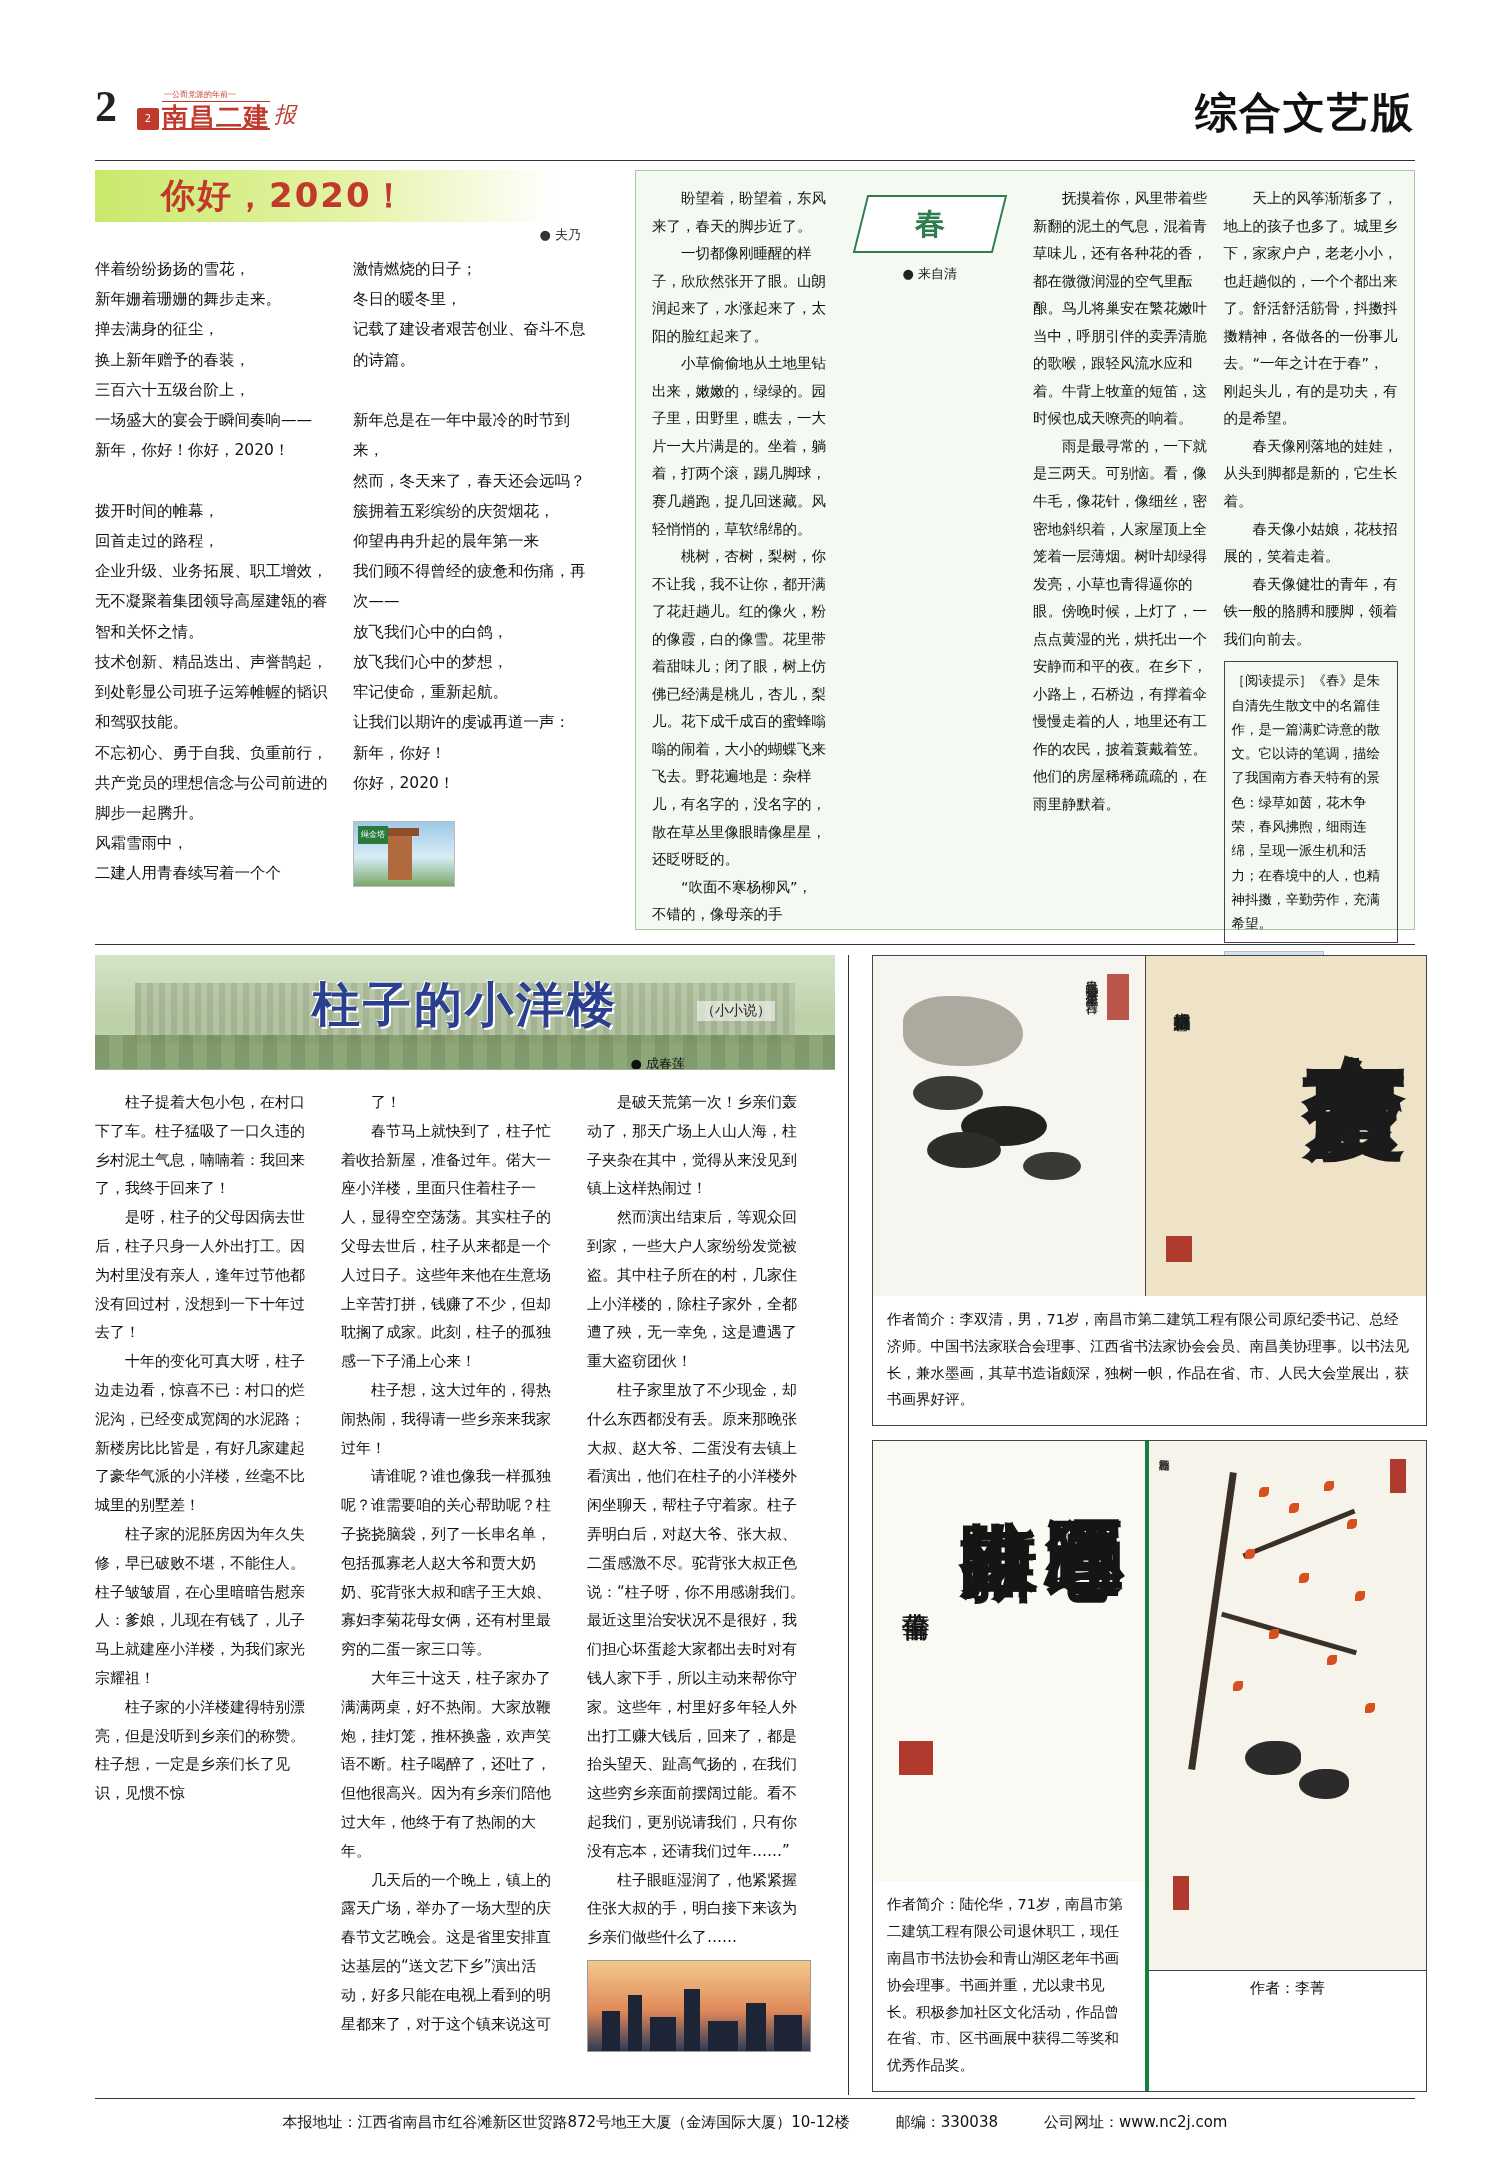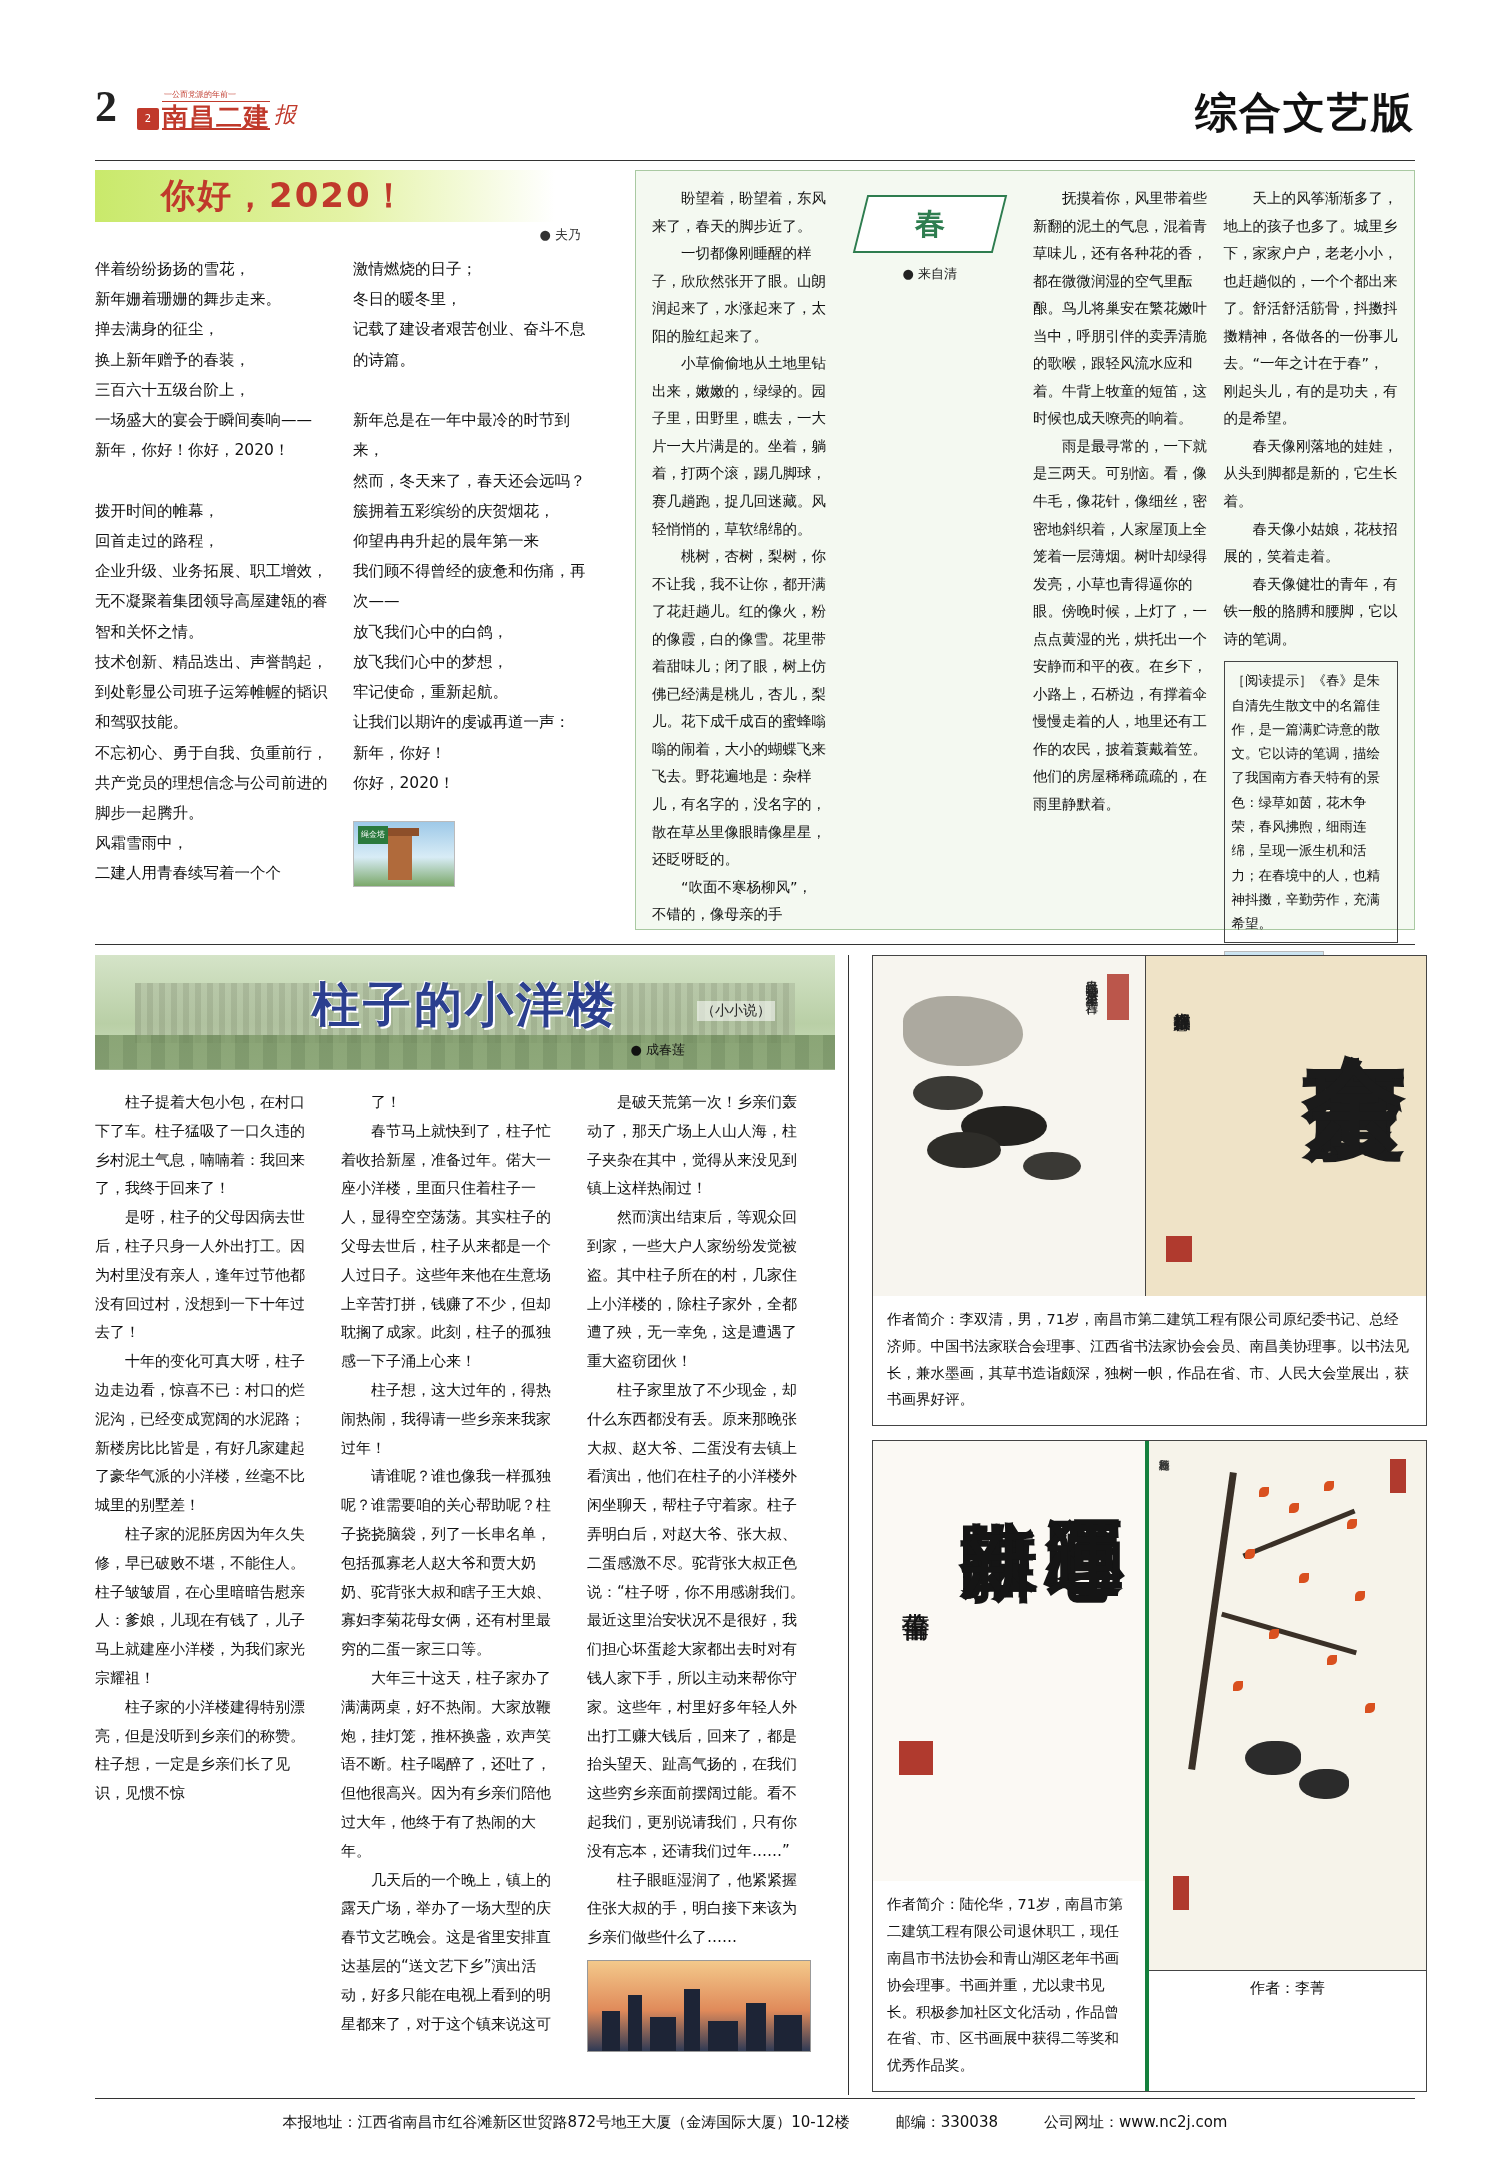--- a/index.html
+++ b/index.html
@@ -158,21 +158,21 @@
     position:absolute; left:0; top:18px; width:740px; text-align:center;
     font-size:48px; font-weight:bold; color:#2b3f8f;
     text-shadow:2px 2px 0 #ffffff, -1px -1px 0 #ffffff;
     letter-spacing:3px;
     font-family:"DejaVu Sans", sans-serif;
   }
   .novel-kind {
     position:absolute; right:60px; top:46px; font-size:14px; color:#222;
     background:rgba(255,255,255,.55); padding:1px 4px;
   }
-  .novel-author { position:absolute; right:150px; top:86px; font-size:13px; color:#111;margin-left:28px; }
+  .novel-author { position:absolute; right:150px; top:100px; font-size:13px; color:#111;margin-left:28px; }
   .novel-cols { display:flex; gap:22px; margin-top:18px; }
   .ncol { width:224px; font-size:15px; line-height:1.92; color:#111; }
   .ncol p { margin:0; text-indent:2em; }
   .ncol .img-city {
     width:224px; height:92px; margin-top:8px; border:1px solid #999;
     background:linear-gradient(#f3c98b,#e08a5a 55%,#2f3a55);
     position:relative; overflow:hidden;
   }
   .ncol .img-city .bld {
     position:absolute; bottom:0; background:#1d2436;
@@ -358,21 +358,21 @@
           <div class="spring-author">● 来自清</div>
         </div>
         <div class="scol">
           <p>抚摸着你，风里带着些新翻的泥土的气息，混着青草味儿，还有各种花的香，都在微微润湿的空气里酝酿。鸟儿将巢安在繁花嫩叶当中，呼朋引伴的卖弄清脆的歌喉，跟轻风流水应和着。牛背上牧童的短笛，这时候也成天嘹亮的响着。</p>
           <p>雨是最寻常的，一下就是三两天。可别恼。看，像牛毛，像花针，像细丝，密密地斜织着，人家屋顶上全笼着一层薄烟。树叶却绿得发亮，小草也青得逼你的眼。傍晚时候，上灯了，一点点黄湿的光，烘托出一个安静而和平的夜。在乡下，小路上，石桥边，有撑着伞慢慢走着的人，地里还有工作的农民，披着蓑戴着笠。他们的房屋稀稀疏疏的，在雨里静默着。</p>
         </div>
         <div class="scol">
           <p>天上的风筝渐渐多了，地上的孩子也多了。城里乡下，家家户户，老老小小，也赶趟似的，一个个都出来了。舒活舒活筋骨，抖擞抖擞精神，各做各的一份事儿去。“一年之计在于春”，刚起头儿，有的是功夫，有的是希望。</p>
           <p>春天像刚落地的娃娃，从头到脚都是新的，它生长着。</p>
           <p>春天像小姑娘，花枝招展的，笑着走着。</p>
-          <p>春天像健壮的青年，有铁一般的胳膊和腰脚，它以诗的笔调。</p>
+          <p>春天像健壮的青年，有铁一般的胳膊和腰脚，领着我们向前去。</p>
           <div class="tip-box">［阅读提示］《春》是朱自清先生散文中的名篇佳作，是一篇满贮诗意的散文。它以诗的笔调，描绘了我国南方春天特有的景色：绿草如茵，花木争荣，春风拂煦，细雨连绵，呈现一派生机和活力；在春境中的人，也精神抖擞，辛勤劳作，充满希望。</div>
           <div class="spring-img">
             <div class="cap">昌南湖畔</div>
           </div>
         </div>
       </div>
     </div>
   </div>
 
   <div class="hrule" style="top:944px;"></div>

